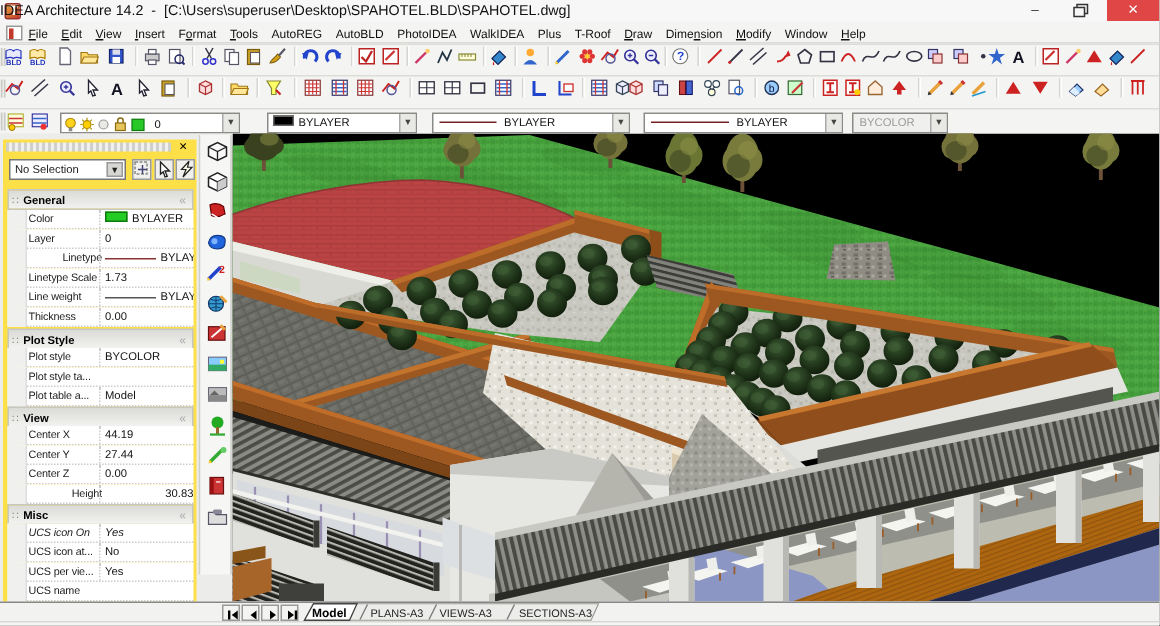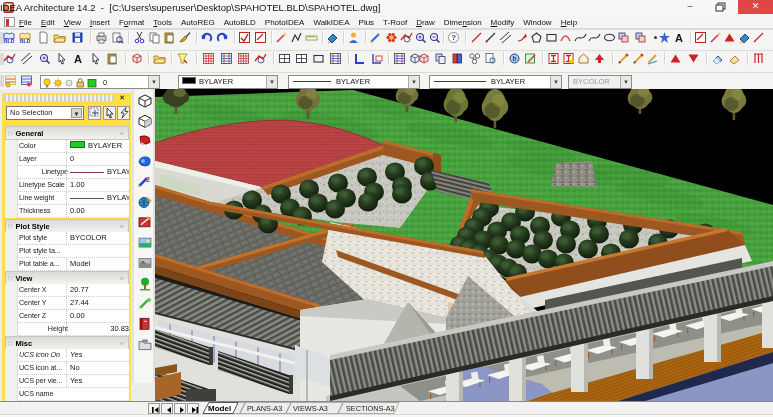--- a/index.html
+++ b/index.html
@@ -516,21 +516,21 @@
 <div class="prow" style="top:60px;">
             <div class="plab">Layer</div>
             <div class="pval">0</div>
           </div>
 <div class="prow" style="top:73px;text-align:right;">
             <div class="plab">Linetype</div>
             <div class="pval"><span style="display:inline-block;width:34px;height:1px;background:#833;vertical-align:middle;margin-right:3px;"></span>BYLAYE</div>
           </div>
 <div class="prow" style="top:86px;">
             <div class="plab">Linetype Scale</div>
-            <div class="pval">1.00</div>
+            <div class="pval">1.73</div>
           </div>
 <div class="prow" style="top:99px;">
             <div class="plab">Line weight</div>
             <div class="pval"><span style="display:inline-block;width:34px;height:1px;background:#555;vertical-align:middle;margin-right:3px;"></span>BYLAYE</div>
           </div>
 <div class="prow" style="top:112px;">
             <div class="plab">Thickness</div>
             <div class="pval">0.00</div>
           </div>
 <div class="phead" style="top:126px;"><span class="pdots">∷</span><b>Plot Style</b><span class="pcol">«</span></div>
@@ -542,21 +542,21 @@
             <div class="plab">Plot style ta...</div>
             <div class="pval"></div>
           </div>
 <div class="prow" style="top:165px;">
             <div class="plab">Plot table a...</div>
             <div class="pval">Model</div>
           </div>
 <div class="phead" style="top:178px;"><span class="pdots">∷</span><b>View</b><span class="pcol">«</span></div>
 <div class="prow" style="top:191px;">
             <div class="plab">Center X</div>
-            <div class="pval">20.77</div>
+            <div class="pval">44.19</div>
           </div>
 <div class="prow" style="top:204px;">
             <div class="plab">Center Y</div>
             <div class="pval">27.44</div>
           </div>
 <div class="prow" style="top:217px;">
             <div class="plab">Center Z</div>
             <div class="pval">0.00</div>
           </div>
 <div class="prow" style="top:230px;text-align:right;">

